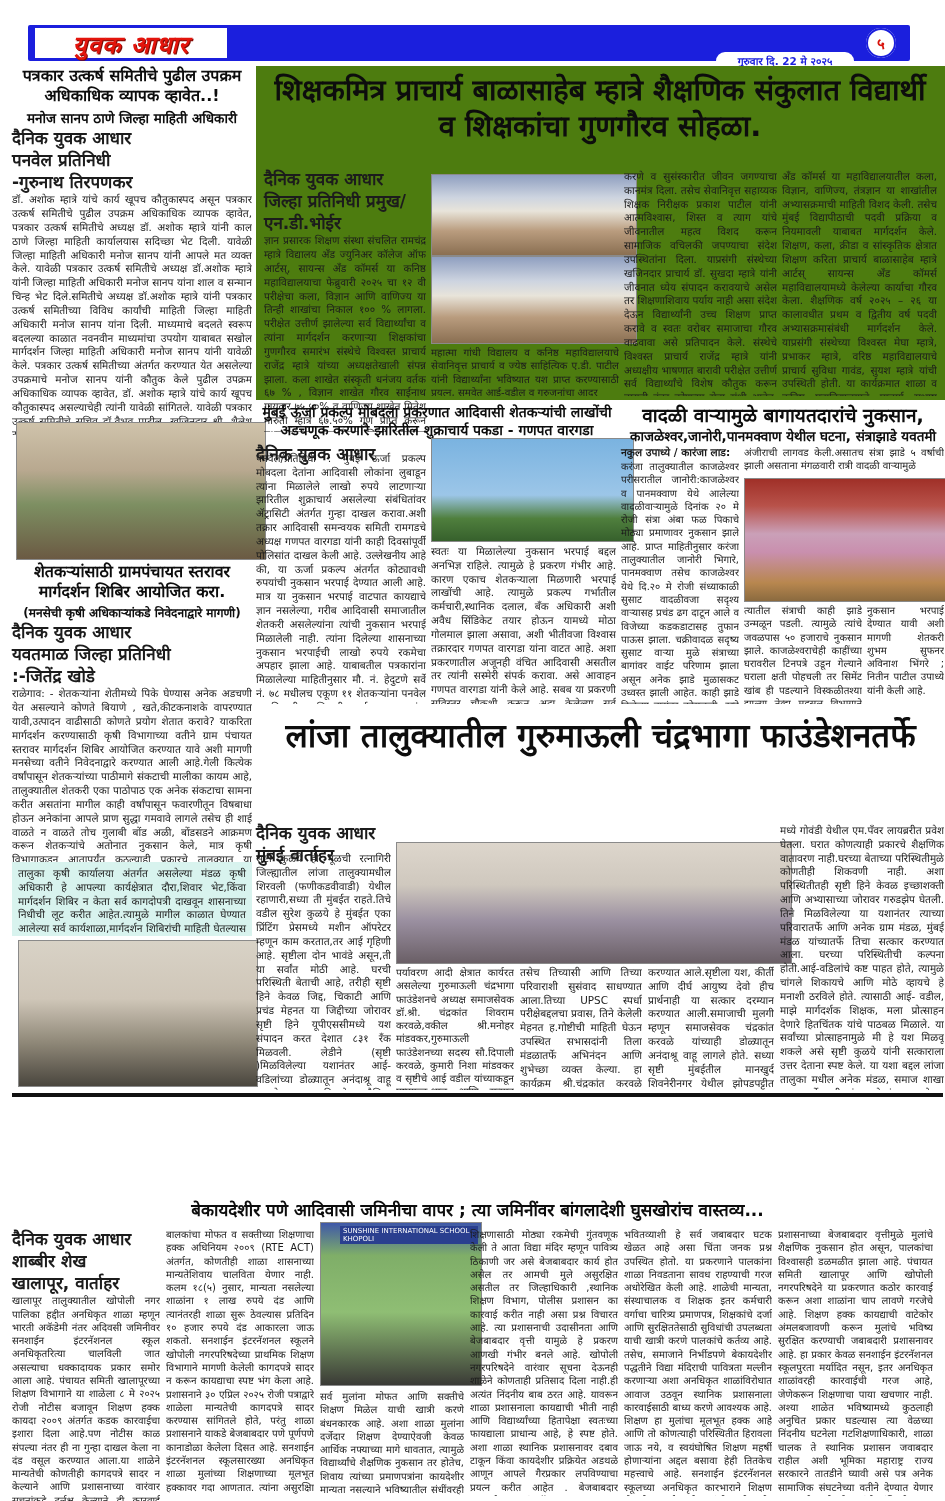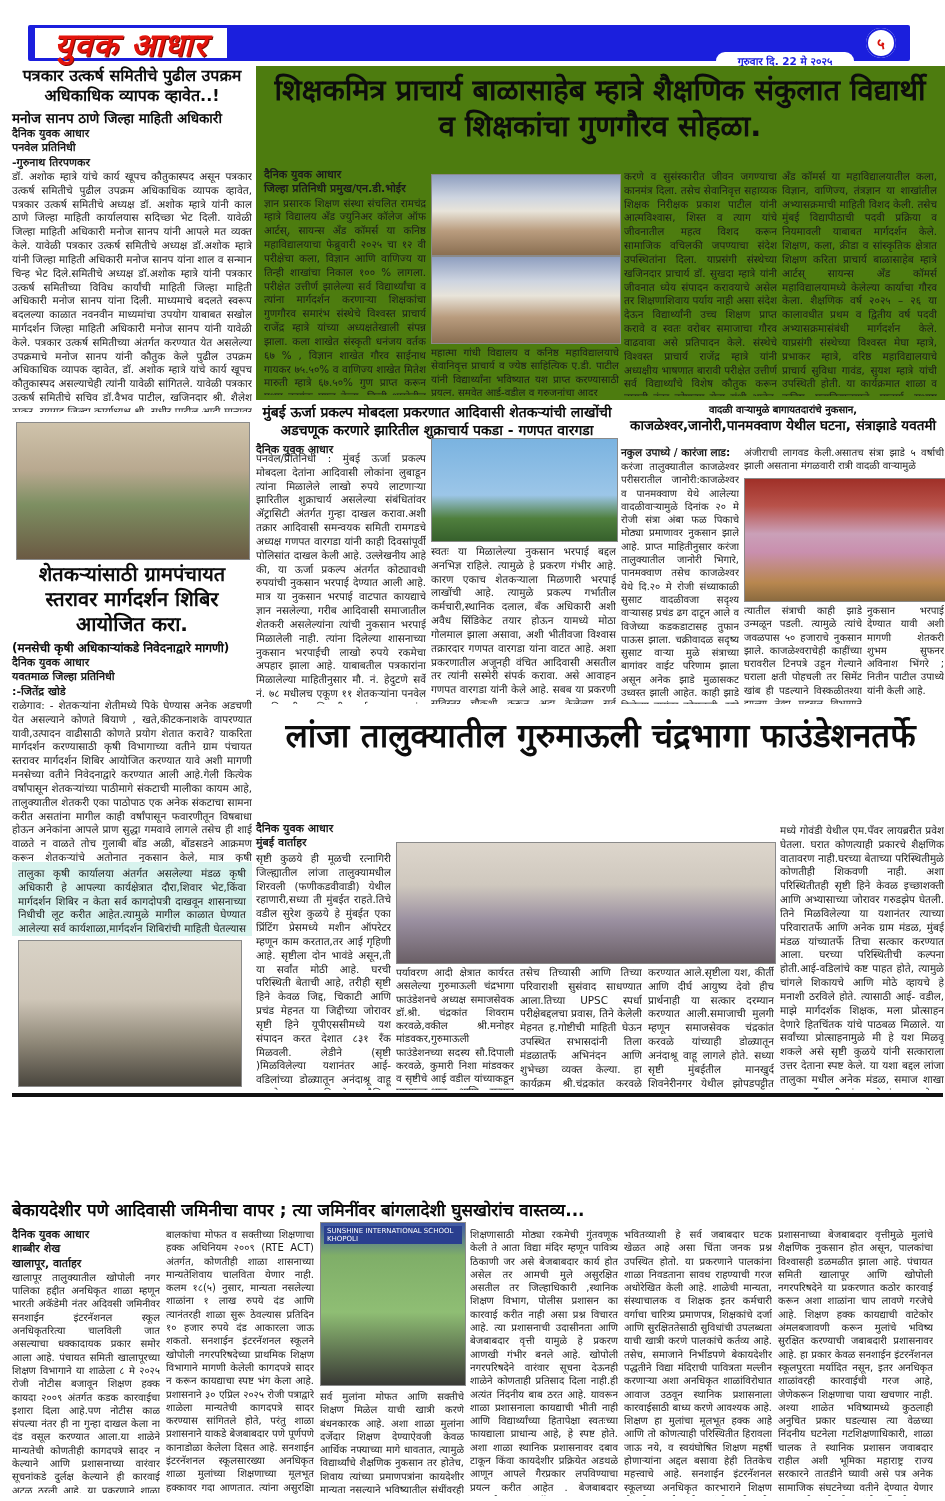--- a/index.html
+++ b/index.html
@@ -2,38 +2,38 @@
 <html><head>
 <meta charset="utf-8">
 <style>
   html,body{margin:0;padding:0;background:#e8e8e8;}
   #page{position:relative;width:945px;height:1501px;background:#ffffff;margin:0 auto;
         font-family:"DejaVu Sans",sans-serif;color:#1c1c1c;overflow:hidden;}
   .abs{position:absolute;}
   
   #topbar{background:#1b1fdd;border-radius:2px;}
   #logoBox{background:#ffffff;display:flex;align-items:center;justify-content:center;}
-  #logoText{color:#e3140c;font-weight:bold;font-style:italic;font-size:32px;
+  #logoText{color:#e3140c;font-weight:bold;font-style:italic;font-size:24px;
             text-shadow:1px 1px 0 #7a0b06;letter-spacing:1px;}
   #dateBox{background:#ffffff;border-radius:9px;display:flex;align-items:center;justify-content:center;}
   #dateText{color:#1b1fdd;font-weight:bold;font-size:10.5px;}
   #pageCircle{background:#ffffff;border-radius:50%;display:flex;align-items:center;justify-content:center;
               box-shadow:0 0 0 2px #1b1fdd inset;}
   #pageNum{color:#d8130b;font-weight:bold;font-size:15px;}
   
   .hl{font-weight:bold;text-align:center;line-height:1.25;color:#0d0d0d;}
-  .sub{font-weight:bold;text-align:left;color:#0d0d0d;}
-  .byline{font-weight:bold;font-size:11px;line-height:1.3;}
+  .sub{font-weight:bold;text-align:center;color:#0d0d0d;}
+  .byline{font-weight:bold;font-size:17px;line-height:1.3;}
   .colTxt{font-size:10.4px;line-height:1.33;text-align:justify;overflow:hidden;word-break:break-word;}
   .capTxt{font-size:10.2px;line-height:1.3;text-align:justify;overflow:hidden;}
   .pinkBg{background:#4d7c0f;}
   .cyanBox{background:#d8f3ee;padding:5px 6px;font-size:10.4px;line-height:1.33;text-align:justify;overflow:hidden;}
   .rule{background:#111;}
   
-  .photo{border:1px solid #8a8a8a;overflow:hidden;}
+  .photo{border:1px solid #8a8a8a;overflow:hidden;padding-left:16px;}
   .ph-office{background:linear-gradient(180deg,#cfc3ab 0%,#b8a88f 35%,#7d8f62 60%,#6b5a43 100%);}
   .ph-ceremony{background:linear-gradient(180deg,#8f9fc0 0%,#cdd4e0 28%,#e8e4da 45%,#b99c7e 70%,#8a6f52 100%);}
   .ph-tower{background:linear-gradient(180deg,#7ab3e0 0%,#9cc6e8 55%,#4f7f3d 78%,#36602c 100%);}
   .ph-crowd{background:linear-gradient(180deg,#a03028 0%,#b8524a 22%,#caa0b8 45%,#c98fae 60%,#b8874f 85%,#8a6a3f 100%);}
   .ph-mns{background:linear-gradient(180deg,#d8d2c6 0%,#cfc6b8 40%,#8f8878 70%,#4a463e 100%);}
   .ph-group{background:linear-gradient(180deg,#ddd6cc 0%,#cfc8be 35%,#9a8fa0 65%,#6a5f66 100%);}
   .ph-school{background:linear-gradient(180deg,#3f58a8 0%,#7fae68 20%,#8fbe74 55%,#3a3a36 100%);}
   .ph-label{font-size:7px;color:#ffffff;background:#2a3f8f;padding:1px 3px;display:inline-block;margin:3px;}
 </style>
 </head>
@@ -57,21 +57,21 @@
     <div class="hl" style="font-size:16px;">पत्रकार उत्कर्ष समितीचे पुढील उपक्रम अधिकाधिक व्यापक व्हावेत..!</div>
     <div class="sub" style="font-size:13.5px;margin-top:3px;">मनोज सानप ठाणे जिल्हा माहिती अधिकारी</div>
     <div class="byline">दैनिक युवक आधार</div>
     <div class="byline">पनवेल प्रतिनिधी</div>
     <div class="byline">-गुरुनाथ तिरपणकर</div>
     <div class="colTxt" style="height:242px;">डॉ. अशोक म्हात्रे यांचे कार्य खूपच कौतुकास्पद असून पत्रकार उत्कर्ष समितीचे पुढील उपक्रम अधिकाधिक व्यापक व्हावेत, पत्रकार उत्कर्ष समितीचे अध्यक्ष डॉ. अशोक म्हात्रे यांनी काल ठाणे जिल्हा माहिती कार्यालयास सदिच्छा भेट दिली. यावेळी जिल्हा माहिती अधिकारी मनोज सानप यांनी आपले मत व्यक्त केले. यावेळी पत्रकार उत्कर्ष समितीचे अध्यक्ष डॉ.अशोक म्हात्रे यांनी जिल्हा माहिती अधिकारी मनोज सानप यांना शाल व सन्मान चिन्ह भेट दिले.समितीचे अध्यक्ष डॉ.अशोक म्हात्रे यांनी पत्रकार उत्कर्ष समितीच्या विविध कार्यांची माहिती जिल्हा माहिती अधिकारी मनोज सानप यांना दिली. माध्यमाचे बदलते स्वरूप बदलल्या काळात नवनवीन माध्यमांचा उपयोग याबाबत सखोल मार्गदर्शन जिल्हा माहिती अधिकारी मनोज सानप यांनी यावेळी केले. पत्रकार उत्कर्ष समितीच्या अंतर्गत करण्यात येत असलेल्या उपक्रमाचे मनोज सानप यांनी कौतुक केले पुढील उपक्रम अधिकाधिक व्यापक व्हावेत, डॉ. अशोक म्हात्रे यांचे कार्य खूपच कौतुकास्पद असल्याचेही त्यांनी यावेळी सांगितले. यावेळी पत्रकार उत्कर्ष समितीचे सचिव डॉ.वैभव पाटील, खजिनदार श्री. शैलेश ठाकूर, रायगड जिल्हा कार्याध्यक्ष श्री. सुधीर पाटील आदी मान्यवर उपस्थित होते.</div>
   </div>
   <div class="abs photo ph-office" style="left:16px;top:422px;width:232px;height:136px;"></div>
 
   <div class="abs" style="left:12px;top:562px;width:240px;">
-    <div class="hl" style="font-size:20px;">शेतकऱ्यांसाठी ग्रामपंचायत स्तरावर मार्गदर्शन शिबिर आयोजित करा.</div>
+    <div class="hl" style="font-size:16px;">शेतकऱ्यांसाठी ग्रामपंचायत स्तरावर मार्गदर्शन शिबिर आयोजित करा.</div>
     <div class="sub" style="font-size:12px;margin-top:2px;">(मनसेची कृषी अधिकाऱ्यांकडे निवेदनाद्वारे मागणी)</div>
     <div class="byline">दैनिक युवक आधार</div>
     <div class="byline">यवतमाळ जिल्हा प्रतिनिधी</div>
     <div class="byline">:-जितेंद्र खोडे</div>
     <div class="colTxt" style="height:218px;">राळेगाव: - शेतकऱ्यांना शेतीमध्ये पिके घेण्यास अनेक अडचणी येत असल्याने कोणते बियाणे , खते,कीटकनाशके वापरण्यात यावी,उत्पादन वाढीसाठी कोणते प्रयोग शेतात करावे? याकरिता मार्गदर्शन करण्यासाठी कृषी विभागाच्या वतीने ग्राम पंचायत स्तरावर मार्गदर्शन शिबिर आयोजित करण्यात यावे अशी मागणी मनसेच्या वतीने निवेदनाद्वारे करण्यात आली आहे.गेली कित्येक वर्षांपासून शेतकऱ्यांच्या पाठीमागे संकटाची मालीका कायम आहे, तालुक्यातील शेतकरी एका पाठोपाठ एक अनेक संकटाचा सामना करीत असतांना मागील काही वर्षांपासून फवारणीतून विषबाधा होऊन अनेकांना आपले प्राण सुद्धा गमवावे लागले तसेच ही शाई वाळते न वाळते तोच गुलाबी बोंड अळी, बोंडसडने आक्रमण करून शेतकऱ्यांचे अतोनात नुकसान केले, मात्र कृषी विभागाकडून आतापर्यंत कुठल्याही प्रकारचे तालुक्यात या विषयावर मार्गदर्शन करण्यात आले नाही. चालु वर्षात तालुक्यातील शेतकरी पिक पेरणी बाबत संभ्रमावस्थेत असतांना बदलत्या हवामानानुसार कोणते बियाणे,खते,कीटकनाशके वापरण्यात यावी,मातीचा पोत कसा तपासावा याकरिता कृषी विभागाकडून राळेगाव तालुक्यातील प्रत्येक ग्रामपंचायत स्तरावर शेतकऱ्यांसाठी मार्गदर्शन शिबीर आयोजित करून जगाचा पोशिंदा समजल्या जाणाऱ्या शेतकऱ्याची गैरसोय टाळावी अशी मागणी महाराष्ट्र नवनिर्माण सेनेच्या वतीने जिल्हा उपाध्यक्ष शंकर वरघट यांनी तालुका कृषी अधिकारी यांच्याकडे निवेदनाद्वारे केली.</div>
   </div>
   <div class="abs cyanBox" style="left:12px;top:862px;width:228px;height:64px;">
     <span>तालुका कृषी कार्यालया अंतर्गत असलेल्या मंडळ कृषी अधिकारी हे आपल्या कार्यक्षेत्रात दौरा,शिवार भेट,किंवा मार्गदर्शन शिबिर न केता सर्व कागदोपत्री दाखवून शासनाच्या निधीची लूट करीत आहेत.त्यामुळे मागील काळात घेण्यात आलेल्या सर्व कार्यशाळा,मार्गदर्शन शिबिरांची माहिती घेतल्यास सर्व गौड बंगाल बाहेर येईल.</span>
     
   </div>
@@ -95,21 +95,21 @@
 
   <div class="abs" style="left:256px;top:404px;width:362px;">
     <div class="hl" style="font-size:14px;">मुंबई ऊर्जा प्रकल्प मोबदला प्रकरणात आदिवासी शेतकऱ्यांची लाखोंची अडचणूक करणारे झारितील शुक्राचार्य पकडा - गणपत वारगडा</div>
     <div class="byline" style="margin-top:4px;">दैनिक युवक आधार</div>
   </div>
   <div class="abs colTxt" style="left:256px;top:452px;width:170px;height:252px;">पनवेल/प्रतिनिधी : मुंबई ऊर्जा प्रकल्प मोबदला देतांना आदिवासी लोकांना लुबाडून त्यांना मिळालेले लाखो रुपये लाटणाऱ्या झारितील शुक्राचार्य असलेल्या संबंधितांवर ॲट्रासिटी अंतर्गत गुन्हा दाखल करावा.अशी तक्रार आदिवासी समन्वयक समिती रामगडचे अध्यक्ष गणपत वारगडा यांनी काही दिवसांपूर्वी पोलिसांत दाखल केली आहे. उल्लेखनीय आहे की, या ऊर्जा प्रकल्प अंतर्गत कोट्यावधी रुपयांची नुकसान भरपाई देण्यात आली आहे. मात्र या नुकसान भरपाई वाटपात कायद्याचे ज्ञान नसलेल्या, गरीब आदिवासी समाजातील शेतकरी असलेल्यांना त्यांची नुकसान भरपाई मिळालेली नाही. त्यांना दिलेल्या शासनाच्या नुकसान भरपाईची लाखो रुपये रकमेचा अपहार झाला आहे. याबाबतील पत्रकारांना मिळालेल्या माहितीनुसार मौ. नं. हेदुटणे सर्वे नं. ७८ मधीलच एकूण ११ शेतकऱ्यांना पनवेल उप-विभागीय अधिकारी कार्यालय पत्र क्रमांक उविअ / भूसं /कावि-5/2024/2500दि. 18/9/2024 प्रमाणे नुकसान भरपाई देण्याचे आदेश पारित झाले होते. मात्र हिमनगचे टोक म्हणून एकच प्रकरण पाहता करनखोबी-हेदुटणे येथील बाळ्या चौधरी यांना त्यांच्या मंजूर झालेल्या रकमेची भरपाई डी. डी. (धनाकर्ष) द्वारे देऊन देखील त्यांना मिळाली नाही. किंबहुना ते</div>
   <div class="abs photo ph-tower" style="left:431px;top:438px;width:185px;height:102px;"></div>
   <div class="abs colTxt" style="left:431px;top:545px;width:185px;height:159px;">स्वतः या मिळालेल्या नुकसान भरपाई बद्दल अनभिज्ञ राहिले. त्यामुळे हे प्रकरण गंभीर आहे. कारण एकाच शेतकऱ्याला मिळणारी भरपाई लाखोंची आहे. त्यामुळे प्रकल्प गर्भातील कर्मचारी,स्थानिक दलाल, बँक अधिकारी अशी अवैध सिंडिकेट तयार होऊन यामध्ये मोठा गोलमाल झाला असावा, अशी भीतीवजा विश्वास तक्रारदार गणपत वारगडा यांना वाटत आहे. अशा प्रकरणातील अजूनही वंचित आदिवासी असतील तर त्यांनी सस्मेरी संपर्क करावा. असे आवाहन गणपत वारगडा यांनी केले आहे. सबब या प्रकरणी सविस्तर चौकशी करून अदा केलेल्या सर्व धनादेश, धनाकर्ष यांची गंभीर्याने चौकशी करून सत्य जगासमोर येण्यासाठी आदिवासी संघटनेच्या मार्फत पनवेल पोलिसांत याची तक्रार दाखल झाल्याने मोठी खळबळ माजली आहे.</div>
 
   <div class="abs" style="left:621px;top:404px;width:324px;">
-    <div class="hl" style="font-size:10px;text-align:center;">वादळी वाऱ्यामुळे बागायतदारांचे नुकसान,</div>
+    <div class="hl" style="font-size:19px;text-align:center;">वादळी वाऱ्यामुळे बागायतदारांचे नुकसान,</div>
     <div class="hl" style="font-size:13.5px;">काजळेश्वर,जानोरी,पानमक्वाण येथील घटना, संत्राझाडे यवतमी</div>
   </div>
   <div class="abs byline" style="left:621px;top:446px;width:150px;font-size:10.5px;">नकुल उपाध्ये / कारंजा लाड:</div>
   <div class="abs colTxt" style="left:621px;top:460px;width:118px;height:244px;font-size:10px;">करंजा तालुक्यातील काजळेश्वर परीसरातील जानोरी:काजळेश्वर व पानमक्वाण येथे आलेल्या वादळीवाऱ्यामुळे दिनांक २० मे रोजी संत्रा अंबा फळ पिकाचे मोठ्या प्रमाणावर नुकसान झाले आहे. प्राप्त माहितीनुसार करंजा तालुक्यातील जानोरी भिगारे, पानमक्वाण तसेच काजळेश्वर येथे दि.२० मे रोजी संध्याकाळी सुसाट वादळीवजा सदृश्य वाऱ्यासह प्रचंड ढग दाटून आले व विजेच्या कडकडाटासह तुफान पाऊस झाला. चक्रीवादळ सदृष्य सुसाट वाऱ्या मुळे संत्राच्या बागांवर वाईट परिणाम झाला असून अनेक झाडे मुळासकट उध्वस्त झाली आहेत. काही झाडे विजेच्या तारांवर कोसळली, रस्ते उन्मळून पडलेल्या झाडांनी अडवले गेले, तर कुणाचे आब्यांचे झाड मोडून खाली पडले. यामध्ये शेतकऱ्यांचे फळ पीकाचे मोठे आर्थिक नुकसान झाले. या संकटसमयी शासनाने नुकसानग्रस्तांचे पंचनामे करून योग्य ती मदत द्यावी अशी मागणी नुकसानग्रस्त शेतकऱ्यांचे वतीने अविनाश भिंगारे यांनी केली आहे.यावेळी वादळीवाऱ्यामुळे पानगव्हाण येथील शेतकरी शुभम अनंत सुफनर यांच्या बगेतील संत्राचे झाडे उन्मळून पडल्याने मोठे नुकसान झाले.शेतकरी शुभम सुफनर</div>
   <div class="abs colTxt" style="left:744px;top:446px;width:200px;height:30px;font-size:10px;">अंजीराची लागवड केली.असातच संत्रा झाडे ५ वर्षाची झाली असताना मंगळवारी रात्री वादळी वाऱ्यामुळे</div>
   <div class="abs photo ph-crowd" style="left:744px;top:478px;width:200px;height:122px;"></div>
   <div class="abs colTxt" style="left:744px;top:604px;width:118px;height:100px;font-size:10px;">त्यातील संत्राची काही झाडे उन्मळून पडली. त्यामुळे त्यांचे जवळपास ५० हजाराचे नुकसान झाले. काजळेश्वराचेही काहींच्या घरावरील टिनपत्रे उडून गेल्याने घराला क्षती पोहचली तर सिमेंट खांब ही पडल्याने विस्कळीतश्या झाल्या तेव्हा महसूल विभागाने नुकसानग्रस्त झाडाचे सर्वेक्षण करून यांनी आपल्या पानगव्हाण शिवारातील सर्वे नंबर ३० मध्ये एक हेक्टर क्षेत्रात संत्रा,गोसावी, निंबू ,आंबे व</div>
   <div class="abs colTxt" style="left:867px;top:604px;width:77px;height:100px;font-size:10px;">नुकसान भरपाई देण्यात यावी अशी मागणी शेतकरी शुभम सुफनर अविनाश भिंगरे ; नितीन पाटील उपाध्ये यांनी केली आहे.</div>
 
   <div class="abs hl" style="left:256px;top:712px;width:689px;font-size:33px;line-height:1.45;">

